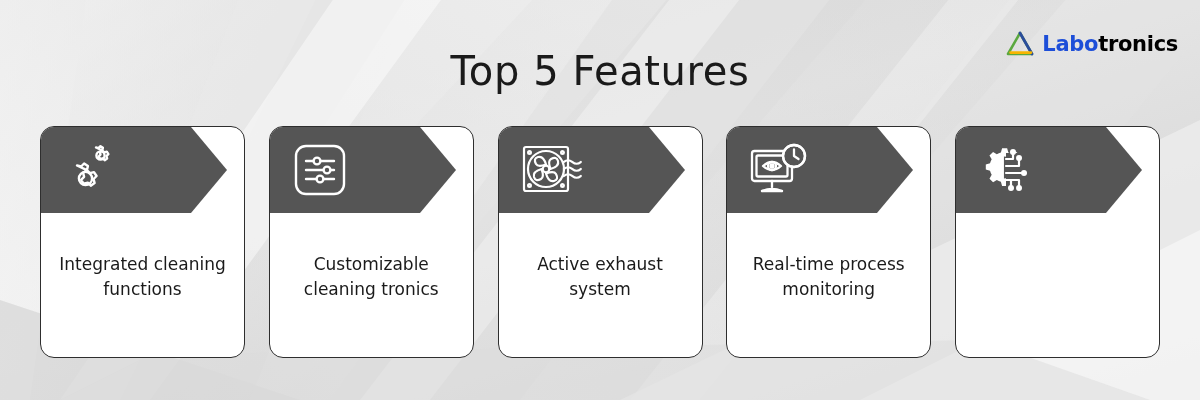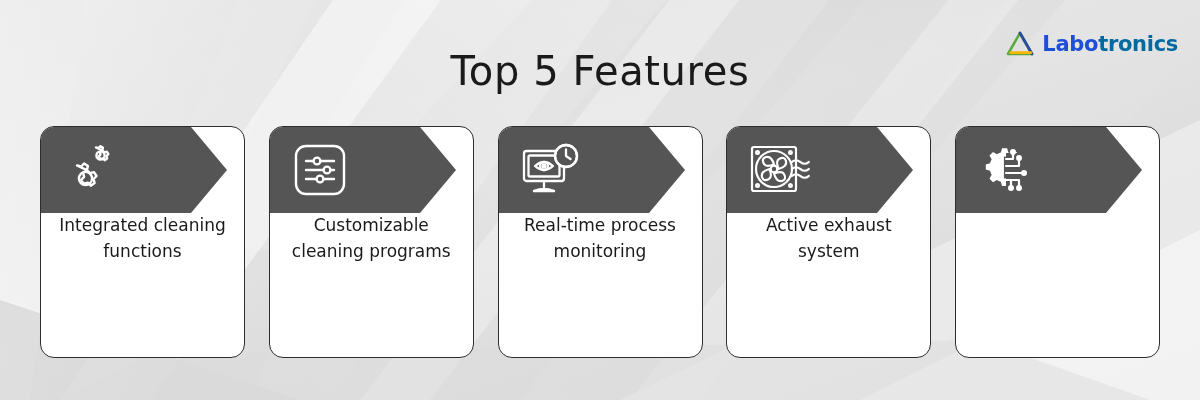--- a/index.html
+++ b/index.html
@@ -56,21 +56,21 @@
   #brand-logo .logo-mark { display: block; }
   #brand-logo .wordmark {
     font-family: "DejaVu Sans", sans-serif;
     font-size: 21px;
     font-weight: bold;
     letter-spacing: -0.3px;
     line-height: 1;
     white-space: nowrap;
   }
   .wm-a { color: #1d4ed8; }
-  .wm-b { color: #0369a1; }
+  .wm-b { color: #000000; }
 
   
   #card-row {
     position: absolute;
     top: 126px;
     left: 40px;
     width: 1120px;
     height: 232px;
     display: flex;
     justify-content: space-between;
@@ -103,21 +103,21 @@
   }
   .card-banner .banner-icon {
     position: absolute;
     top: 15px;
     left: 22px;
   }
 
   .card-body {
     flex: 1 1 auto;
     display: flex;
-    align-items: flex-start;
+    align-items: center;
     justify-content: center;
     padding: 0 12px 16px 12px;
   }
   .card-label {
     text-align: center;
     font-size: 17px;
     line-height: 1.5;
     color: #1a1a1a;
     font-family: "DejaVu Sans", sans-serif;
   }
@@ -220,50 +220,21 @@
             <line x1="14" y1="19" x2="42" y2="19"></line>
             <line x1="14" y1="28" x2="42" y2="28"></line>
             <line x1="14" y1="37" x2="42" y2="37"></line>
             <circle cx="25" cy="19" r="3.4" fill="#555555"></circle>
             <circle cx="35" cy="28" r="3.4" fill="#555555"></circle>
             <circle cx="28" cy="37" r="3.4" fill="#555555"></circle>
           </g>
         </svg>
       </div>
       <div class="card-body">
-        <div class="card-label">Customizable cleaning programs</div>
-      </div>
-    </div>
-
-    <div class="feature-card">
-      <div class="card-banner">
-        <svg class="banner-shape" width="205" height="86" viewBox="0 0 205 86" aria-hidden="true">
-          <path d="M0 0 H150 L186 43 L150 86 H0 Z" fill="#555555"></path>
-        </svg>
-        <svg class="banner-icon" width="60" height="58" viewBox="0 0 60 58" aria-hidden="true">
-          <g fill="none" stroke="#ffffff" stroke-width="2.3" stroke-linecap="round" stroke-linejoin="round">
-
-            <rect x="3" y="9" width="40" height="30" rx="2.5"></rect>
-            <rect x="7.5" y="13.5" width="31" height="21" rx="1.5"></rect>
-            <line x1="23" y1="39" x2="23" y2="45"></line>
-            <path d="M13 49 q10 -4 20 0"></path>
-            <line x1="13" y1="49" x2="33" y2="49"></line>
-
-            <path d="M14 24 q9 -8 18 0 q-9 8 -18 0 z"></path>
-            <circle cx="23" cy="24" r="4"></circle>
-            <circle cx="23" cy="24" r="1.5" fill="#ffffff"></circle>
-
-            <circle cx="45" cy="14" r="11" fill="#555555"></circle>
-            <circle cx="45" cy="14" r="11"></circle>
-            <path d="M45 7.5 V14 L49.5 17"></path>
-          </g>
-        </svg>
-      </div>
-      <div class="card-body">
-        <div class="card-label">Real-time process monitoring</div>
+        <div class="card-label">Customizable cleaning tronics</div>
       </div>
     </div>
 
     <div class="feature-card">
       <div class="card-banner">
         <svg class="banner-shape" width="205" height="86" viewBox="0 0 205 86" aria-hidden="true">
           <path d="M0 0 H150 L186 43 L150 86 H0 Z" fill="#555555"></path>
         </svg>
         <svg class="banner-icon" width="62" height="56" viewBox="0 0 62 56" aria-hidden="true">
           <g fill="none" stroke="#ffffff" stroke-width="2.2" stroke-linecap="round" stroke-linejoin="round">
@@ -281,20 +252,49 @@
             <circle cx="25" cy="27" r="3.3"></circle>
 
             <path d="M46 20 q5 -3.5 10 0 q5 3.5 10 0" transform="translate(-2,0) scale(0.86,1) translate(6,0)"></path>
             <path d="M46 27 q5 -3.5 10 0 q5 3.5 10 0" transform="translate(-2,0) scale(0.86,1) translate(6,0)"></path>
             <path d="M46 34 q5 -3.5 10 0 q5 3.5 10 0" transform="translate(-2,0) scale(0.86,1) translate(6,0)"></path>
           </g>
         </svg>
       </div>
       <div class="card-body">
         <div class="card-label">Active exhaust system</div>
+      </div>
+    </div>
+
+    <div class="feature-card">
+      <div class="card-banner">
+        <svg class="banner-shape" width="205" height="86" viewBox="0 0 205 86" aria-hidden="true">
+          <path d="M0 0 H150 L186 43 L150 86 H0 Z" fill="#555555"></path>
+        </svg>
+        <svg class="banner-icon" width="60" height="58" viewBox="0 0 60 58" aria-hidden="true">
+          <g fill="none" stroke="#ffffff" stroke-width="2.3" stroke-linecap="round" stroke-linejoin="round">
+
+            <rect x="3" y="9" width="40" height="30" rx="2.5"></rect>
+            <rect x="7.5" y="13.5" width="31" height="21" rx="1.5"></rect>
+            <line x1="23" y1="39" x2="23" y2="45"></line>
+            <path d="M13 49 q10 -4 20 0"></path>
+            <line x1="13" y1="49" x2="33" y2="49"></line>
+
+            <path d="M14 24 q9 -8 18 0 q-9 8 -18 0 z"></path>
+            <circle cx="23" cy="24" r="4"></circle>
+            <circle cx="23" cy="24" r="1.5" fill="#ffffff"></circle>
+
+            <circle cx="45" cy="14" r="11" fill="#555555"></circle>
+            <circle cx="45" cy="14" r="11"></circle>
+            <path d="M45 7.5 V14 L49.5 17"></path>
+          </g>
+        </svg>
+      </div>
+      <div class="card-body">
+        <div class="card-label">Real-time process monitoring</div>
       </div>
     </div>
 
     <div class="feature-card">
       <div class="card-banner">
         <svg class="banner-shape" width="205" height="86" viewBox="0 0 205 86" aria-hidden="true">
           <path d="M0 0 H150 L186 43 L150 86 H0 Z" fill="#555555"></path>
         </svg>
         <svg class="banner-icon" width="60" height="56" viewBox="0 0 60 56" aria-hidden="true">
 

